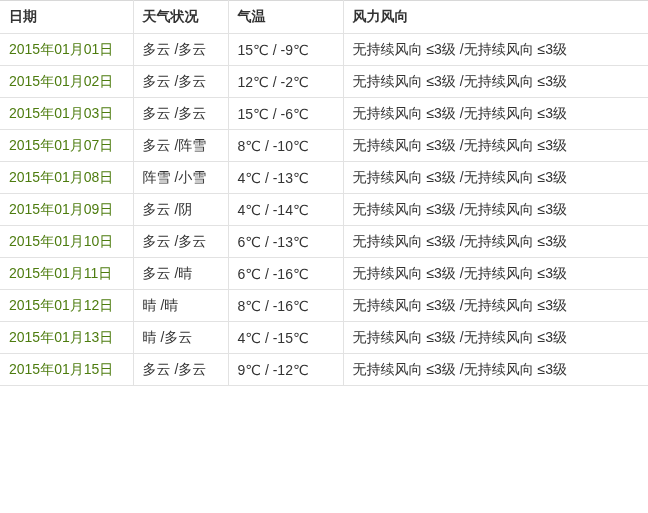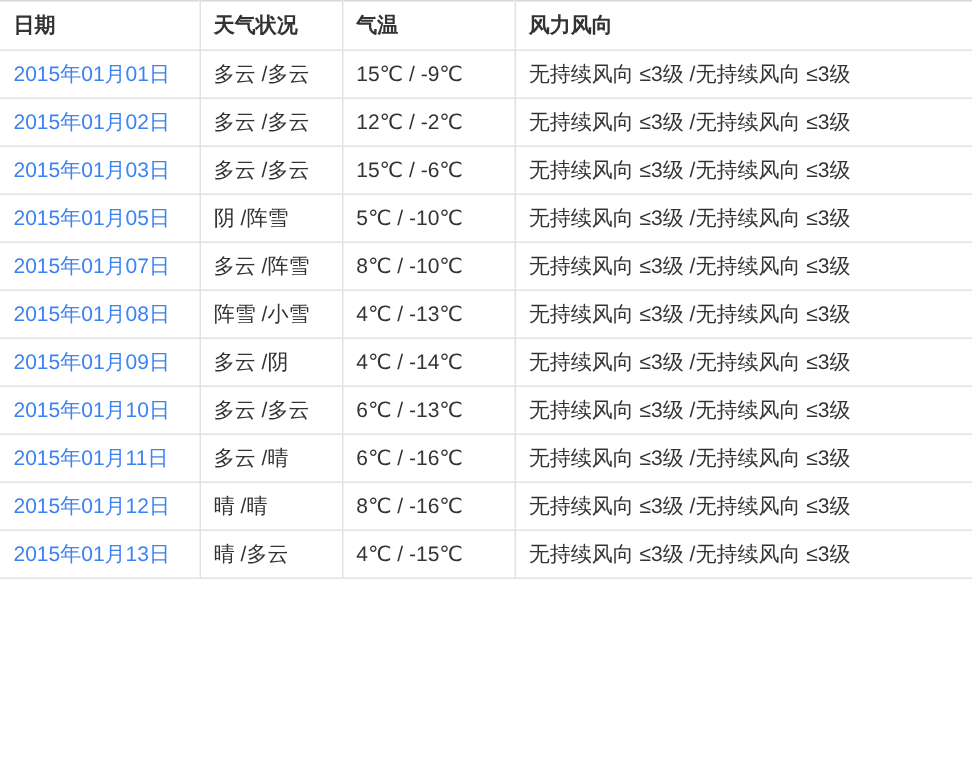--- a/index.html
+++ b/index.html
@@ -36,21 +36,21 @@
   table.weather th {
     font-weight: bold;
     color: #333333;
     height: 32px;
   }
   table.weather th:last-child,
   table.weather td:last-child {
     border-right: none;
   }
   td.date-cell a {
-    color: #3b82f6;
+    color: #4d7c0f;
     text-decoration: none;
     cursor: pointer;
   }
   td.wind-cell {
     letter-spacing: 0;
   }
 </style>
 </head>
 <body>
 
@@ -83,26 +83,20 @@
         <td>12℃ / -2℃</td>
         <td class="wind-cell">无持续风向 ≤3级 /无持续风向 ≤3级</td>
       </tr>
       <tr>
         <td class="date-cell"><a>2015年01月03日</a></td>
         <td>多云 /多云</td>
         <td>15℃ / -6℃</td>
         <td class="wind-cell">无持续风向 ≤3级 /无持续风向 ≤3级</td>
       </tr>
       <tr>
-        <td class="date-cell"><a>2015年01月05日</a></td>
-        <td>阴 /阵雪</td>
-        <td>5℃ / -10℃</td>
-        <td class="wind-cell">无持续风向 ≤3级 /无持续风向 ≤3级</td>
-      </tr>
-      <tr>
         <td class="date-cell"><a>2015年01月07日</a></td>
         <td>多云 /阵雪</td>
         <td>8℃ / -10℃</td>
         <td class="wind-cell">无持续风向 ≤3级 /无持续风向 ≤3级</td>
       </tr>
       <tr>
         <td class="date-cell"><a>2015年01月08日</a></td>
         <td>阵雪 /小雪</td>
         <td>4℃ / -13℃</td>
         <td class="wind-cell">无持续风向 ≤3级 /无持续风向 ≤3级</td>
@@ -130,15 +124,21 @@
         <td>晴 /晴</td>
         <td>8℃ / -16℃</td>
         <td class="wind-cell">无持续风向 ≤3级 /无持续风向 ≤3级</td>
       </tr>
       <tr>
         <td class="date-cell"><a>2015年01月13日</a></td>
         <td>晴 /多云</td>
         <td>4℃ / -15℃</td>
         <td class="wind-cell">无持续风向 ≤3级 /无持续风向 ≤3级</td>
       </tr>
+      <tr>
+        <td class="date-cell"><a>2015年01月15日</a></td>
+        <td>多云 /多云</td>
+        <td>9℃ / -12℃</td>
+        <td class="wind-cell">无持续风向 ≤3级 /无持续风向 ≤3级</td>
+      </tr>
     </tbody>
   </table>
 </div>
 
 </body></html>

